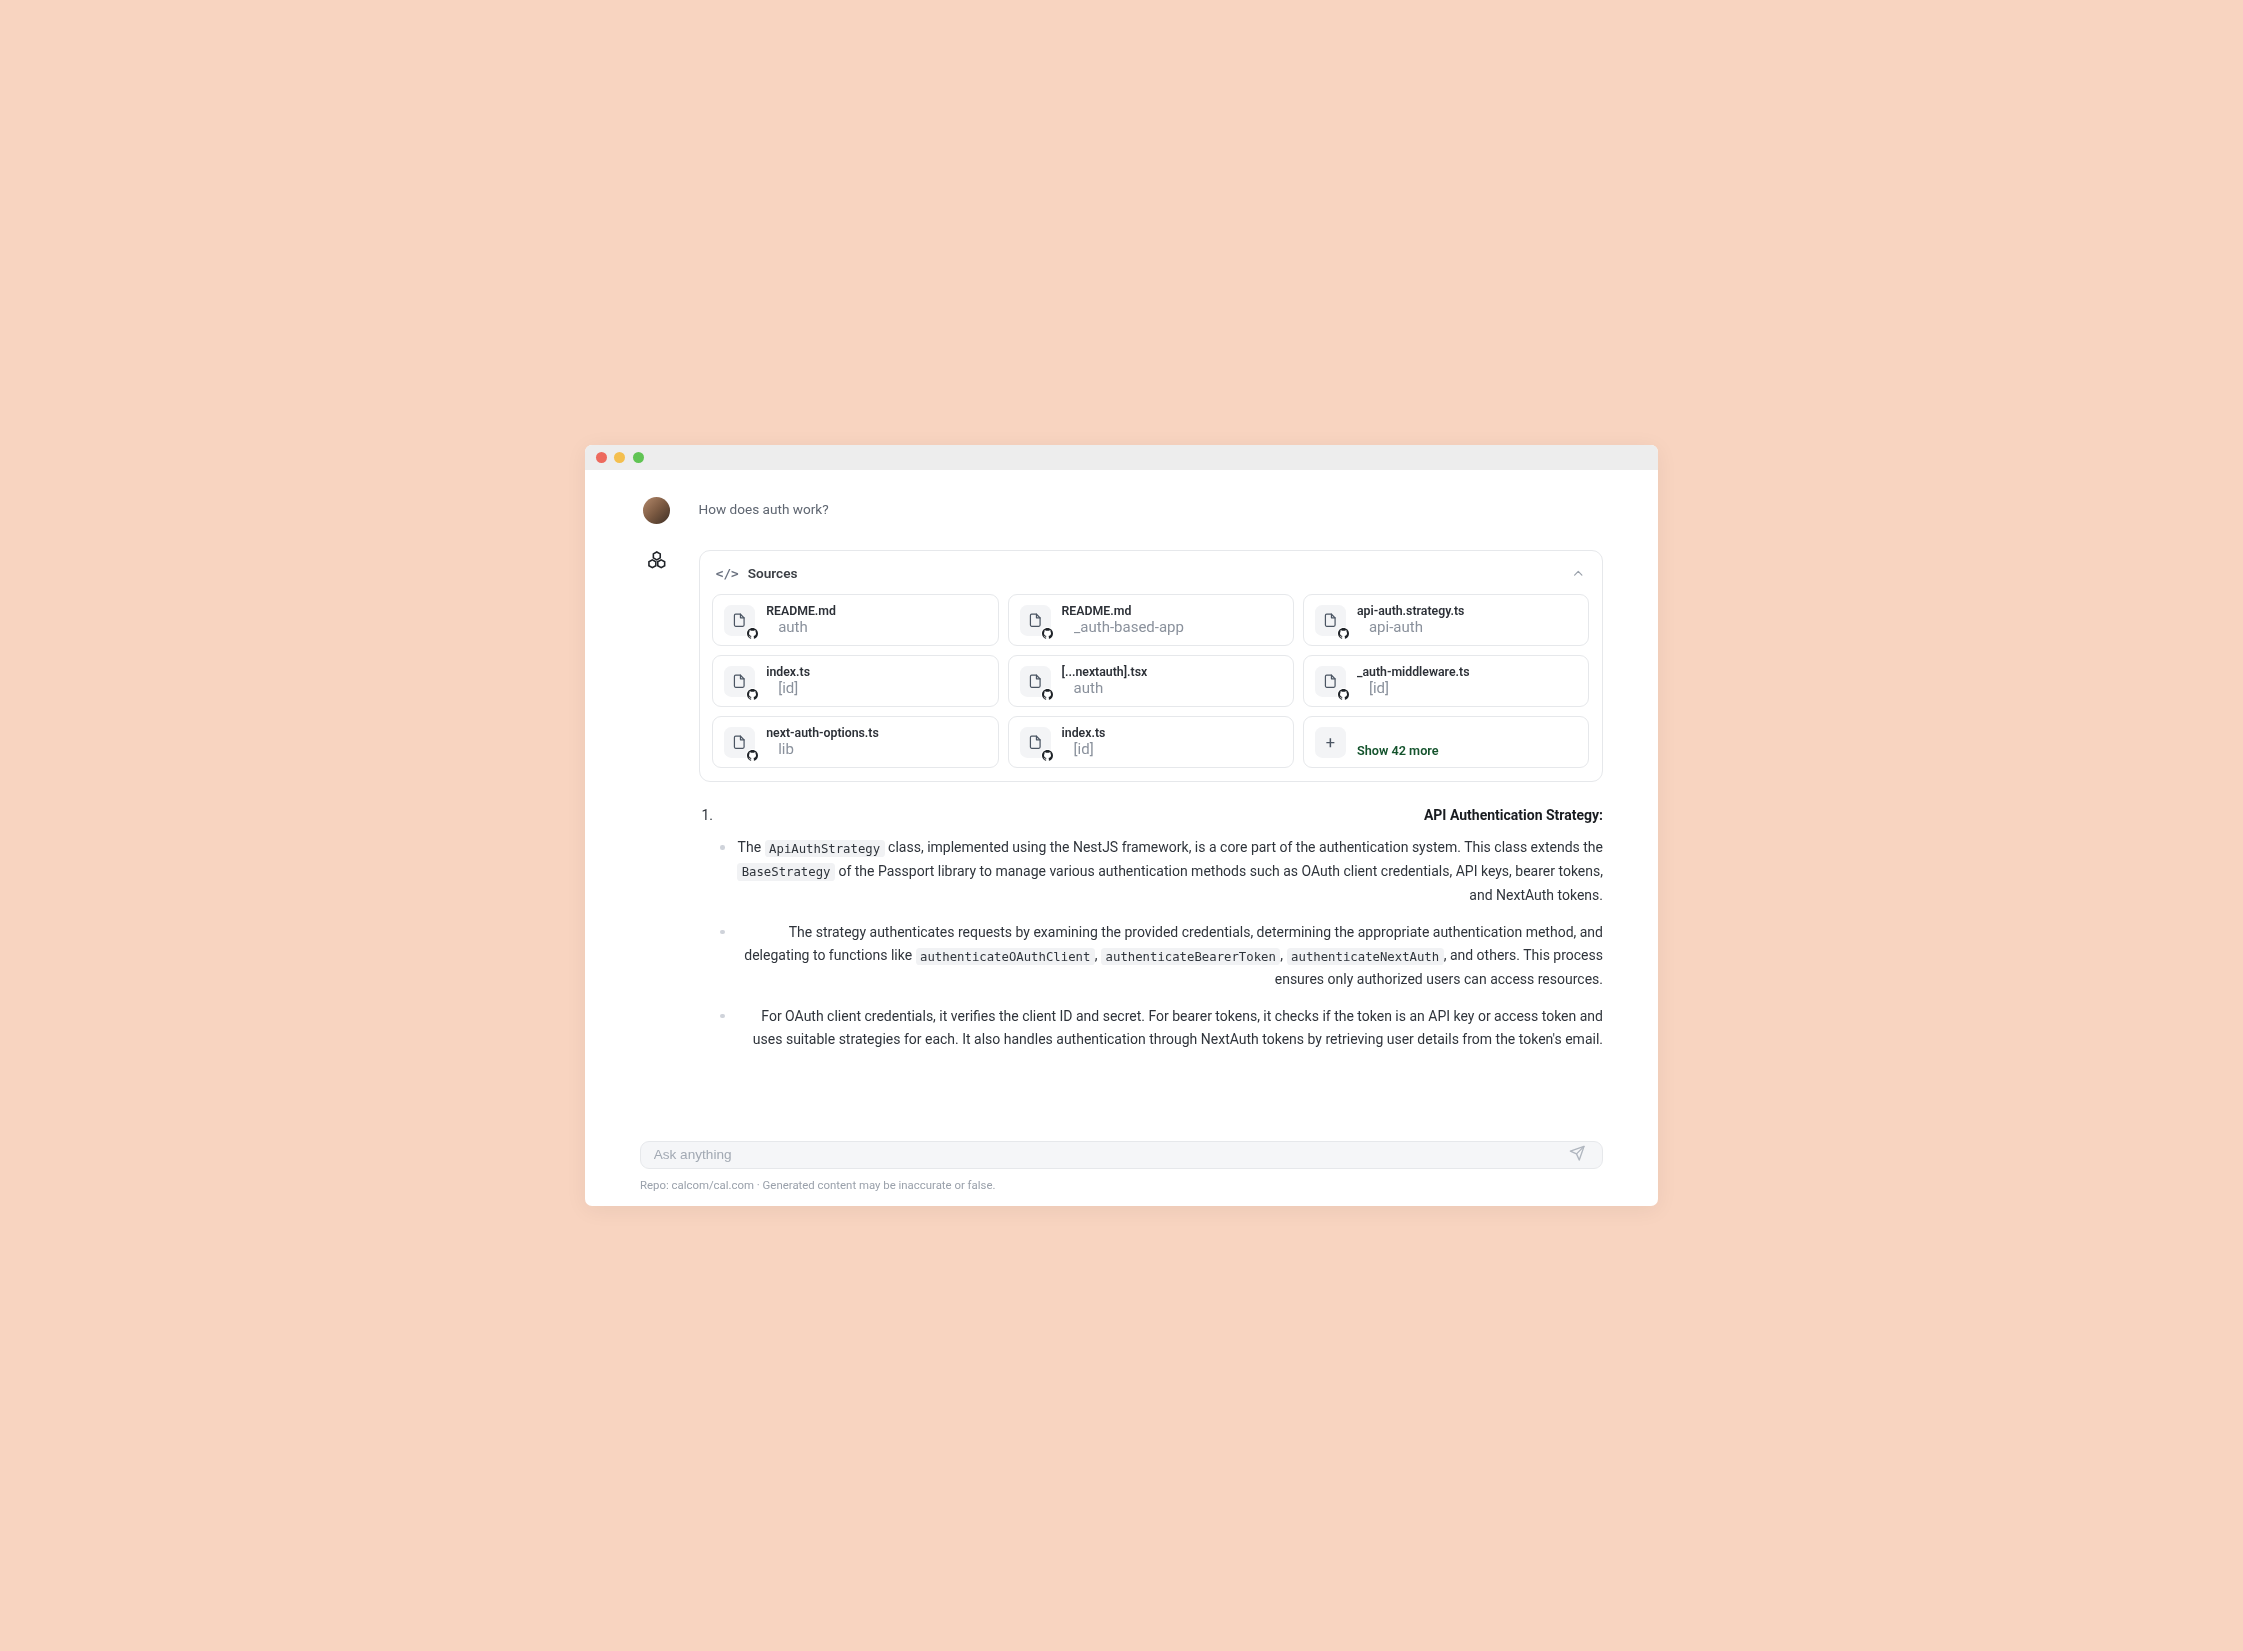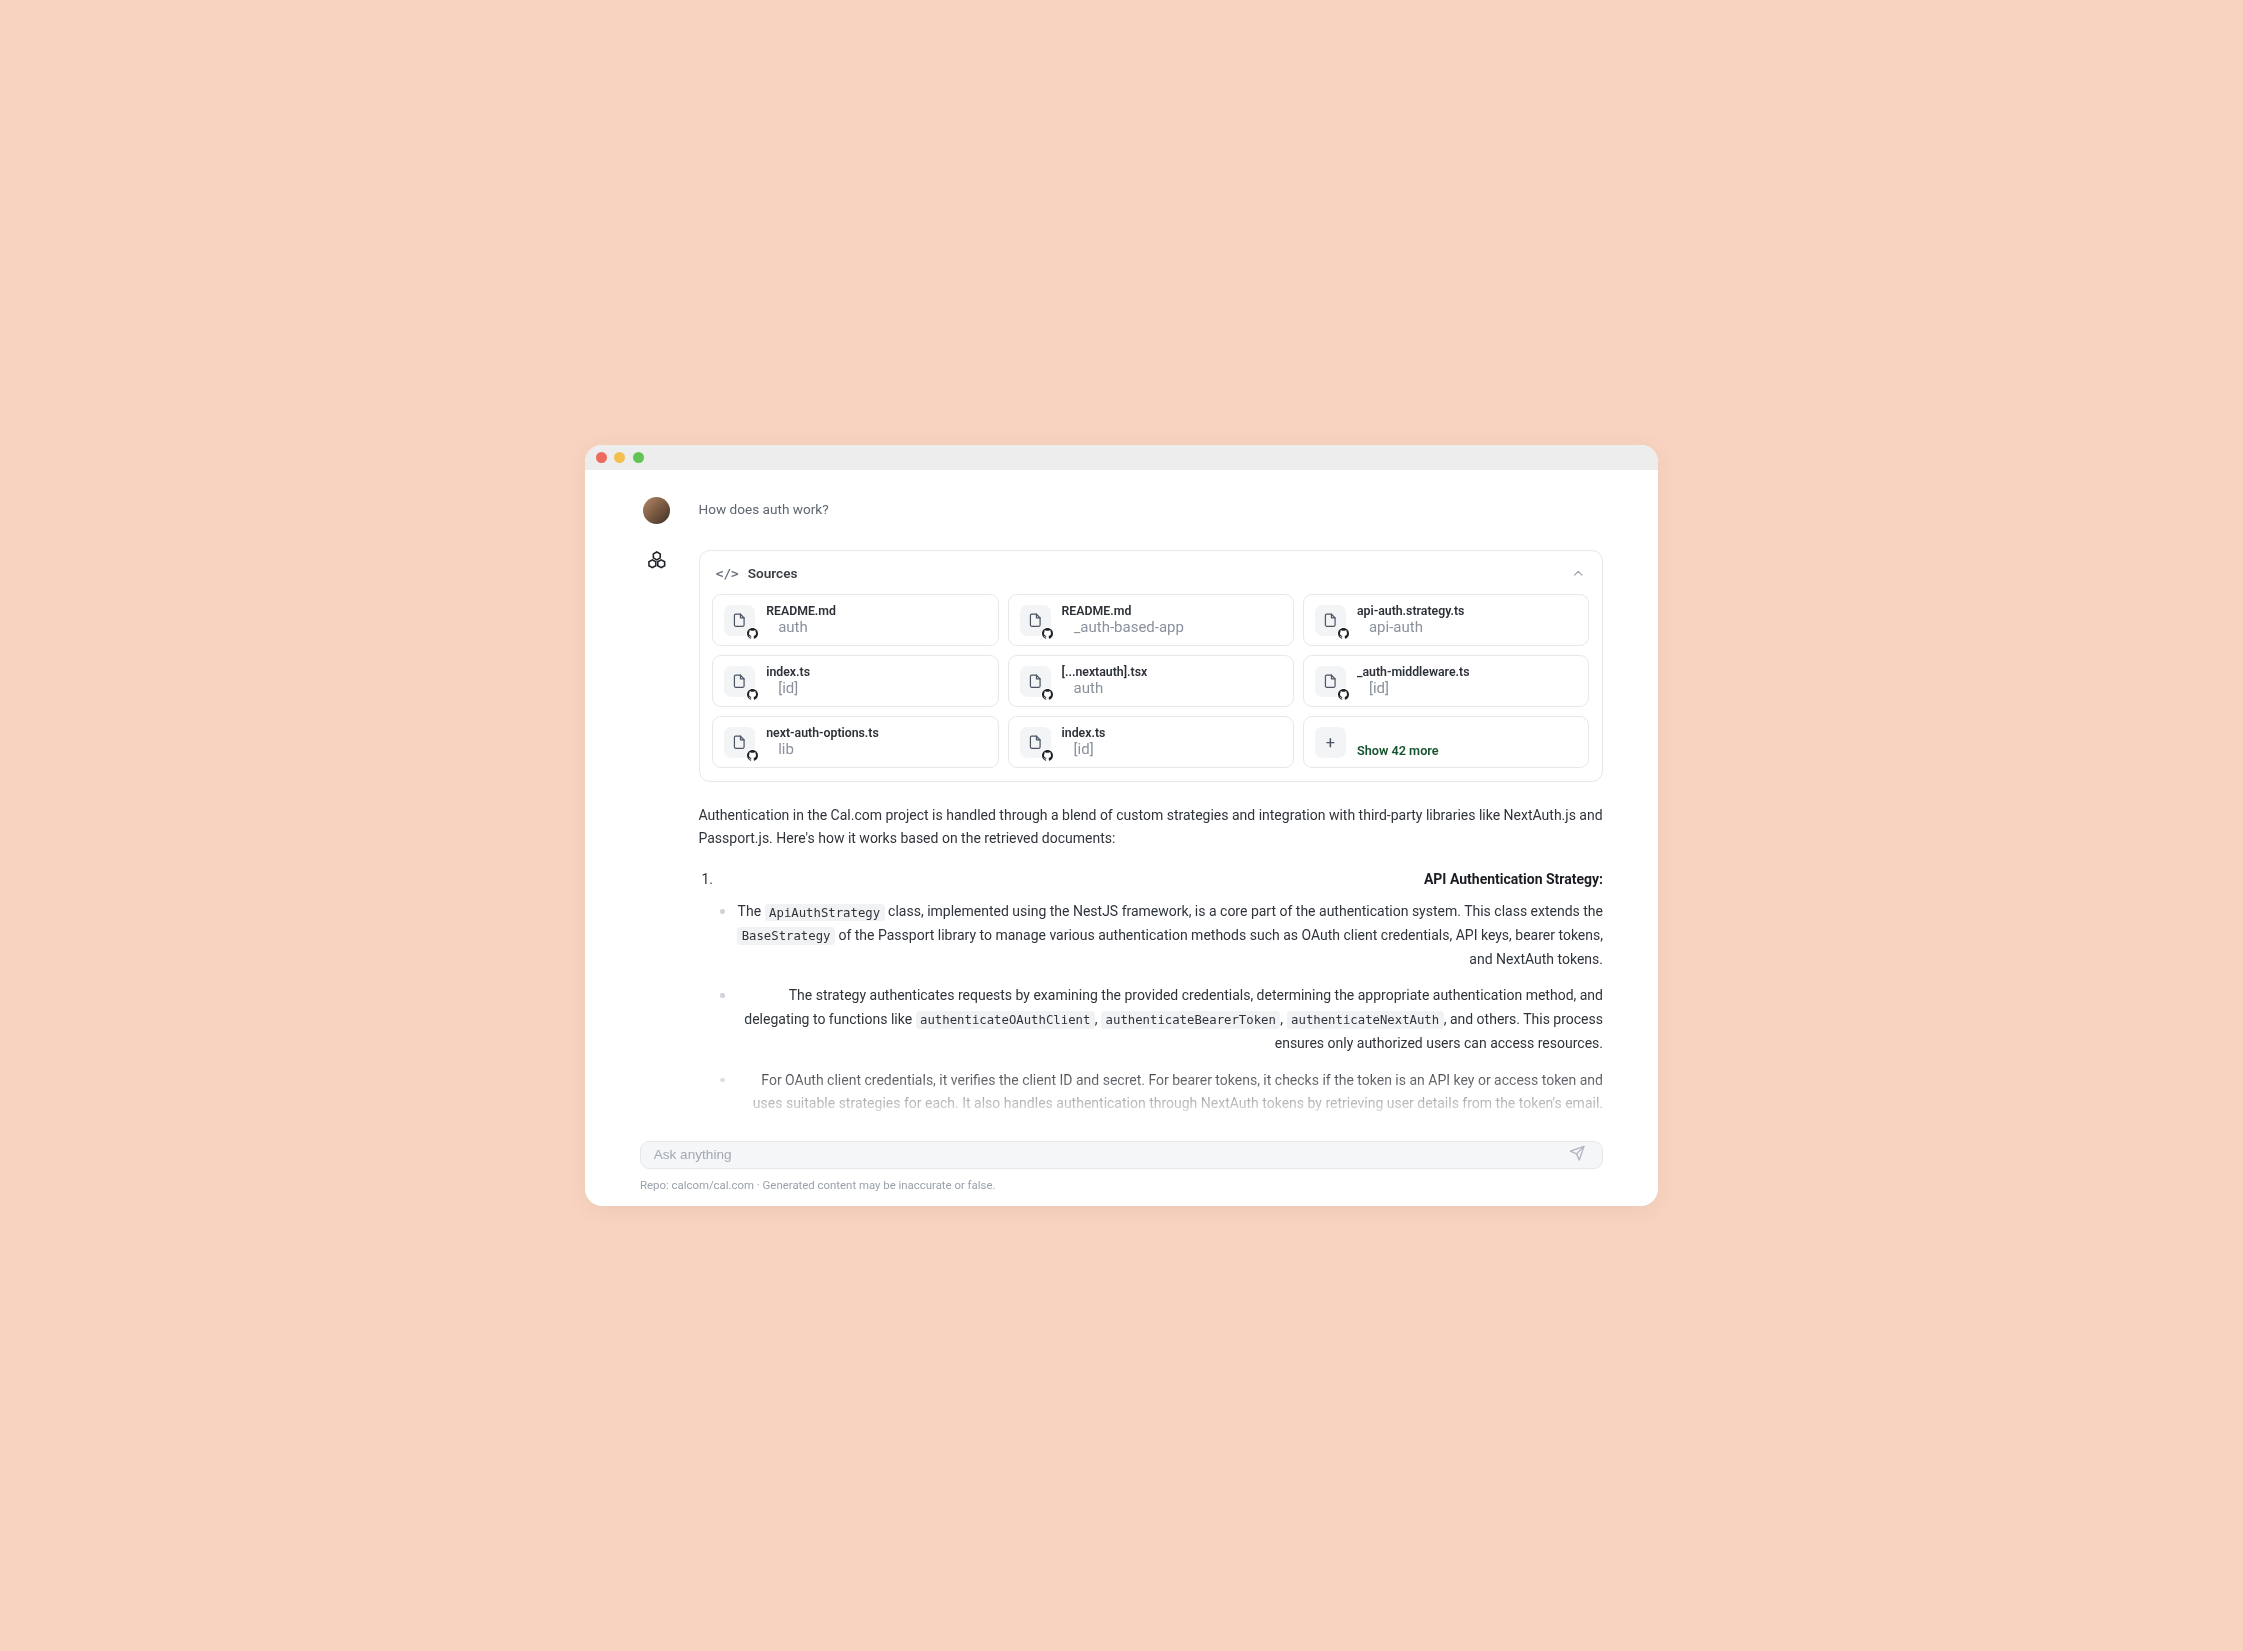--- a/index.html
+++ b/index.html
@@ -8,21 +8,21 @@
     background: #f8d4c0;
     display: flex;
     align-items: center;
     justify-content: center;
     min-height: 100vh;
     padding: 36px;
   }
   .window {
     width: 1073px;
     background: #fff;
-    border-radius: 17px;
+    border-radius: 7px;
     overflow: hidden;
     box-shadow: 0 3.6px 22px rgba(0,0,0,0.06);
   }
   .titlebar {
     height: 25.5px;
     background: #ededed;
     display: flex;
     align-items: center;
     padding: 0 11px;
     gap: 7.3px;
@@ -315,21 +315,20 @@
                 </div>
               </div>
               <div class="source-tile more-tile">
                 <div class="plus-icon-wrap">+</div>
                 <div class="more-label">Show 42 more</div>
               </div>
             </div>
         </div>
 
         <div class="answer">
-          <p>Authentication in the Cal.com project is handled through a blend of custom strategies and integration with third-party libraries like NextAuth.js and Passport.js. Here's how it works based on the retrieved documents:</p>
           <ol class="answer-list">
             <li>
               <strong>API Authentication Strategy:</strong>
               <ul class="bullets">
                 <li>
                   <span>The </span><code>ApiAuthStrategy</code><span> class, implemented using the NestJS framework, is a core part of the authentication system. This class extends the </span><code>BaseStrategy</code><span> of the Passport library to manage various authentication methods such as OAuth client credentials, API keys, bearer tokens, and NextAuth tokens.</span>
                 </li>
                 <li>
                   <span>The strategy authenticates requests by examining the provided credentials, determining the appropriate authentication method, and delegating to functions like </span><code>authenticateOAuthClient</code><span>, </span><code>authenticateBearerToken</code><span>, </span><code>authenticateNextAuth</code><span>, and others. This process ensures only authorized users can access resources.</span>
                 </li>

